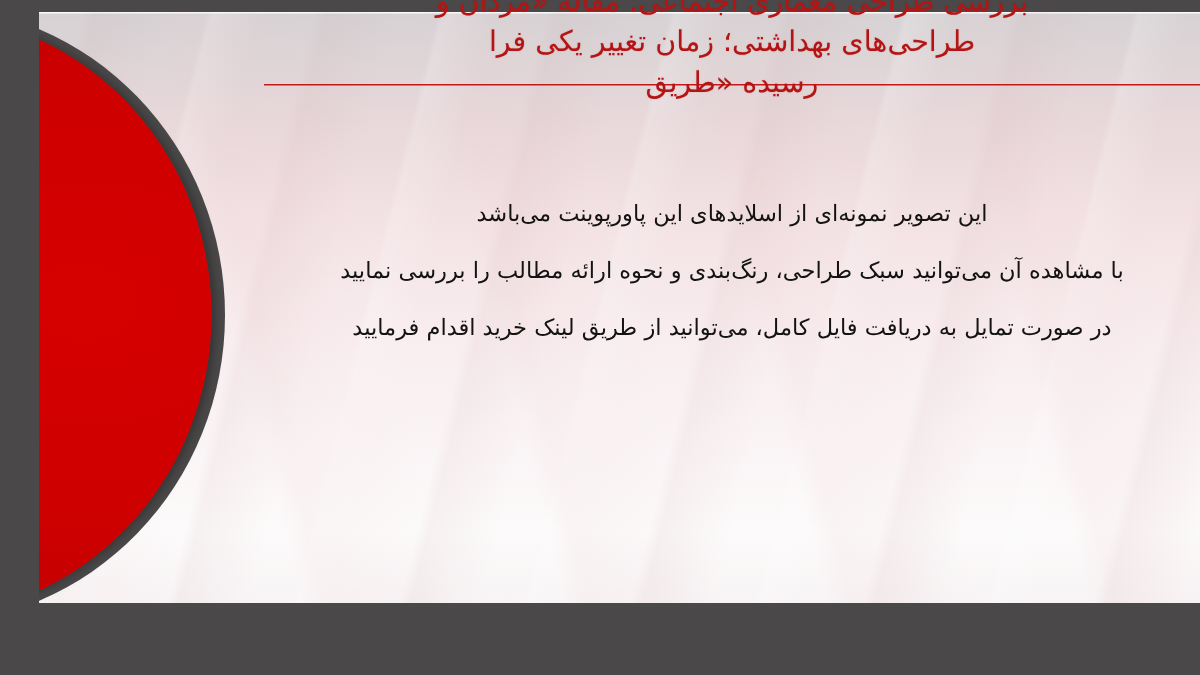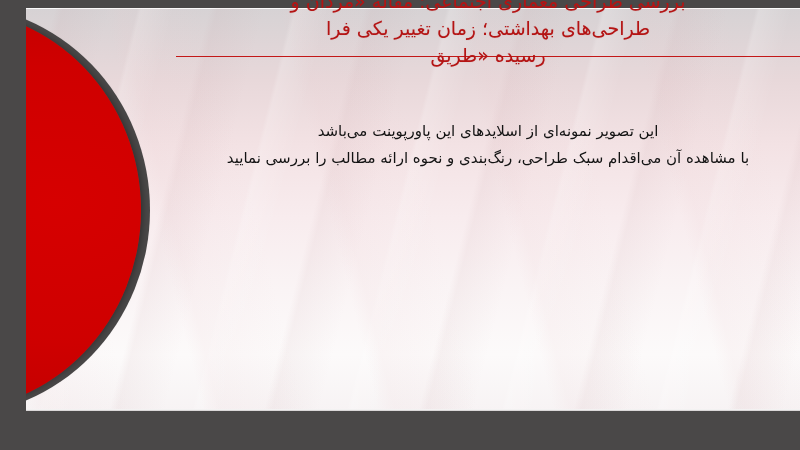--- a/index.html
+++ b/index.html
@@ -12,21 +12,21 @@
     width: 800px;
     height: 450px;
     overflow: hidden;
     font-family: "DejaVu Sans", "Liberation Sans", sans-serif;
   }
 
   
   #slide {
     position: relative;
     width: 800px;
-    height: 450px;
+    height: 402px;
     overflow: hidden;
     background: #4a4848;
   }
 
   
   .frame-band {
     position: absolute;
     inset: 0;
     background: #4a4848;
     z-index: 1;
@@ -196,20 +196,21 @@
     left: 150px;
     top: 118px;
     text-align: center;
     color: #131313;
     font-size: 15px;
     line-height: 27px;
   }
   .body-line {
     display: block;
     white-space: nowrap;
+    margin-top: 11px;
   }
 </style>
 </head>
 <body>
 
 <div id="slide">
 
   <div class="frame-band"></div>
 
   <div class="page">
@@ -233,17 +234,18 @@
       <span class="title-line l1">بررسی طراحی معماری اجتماعی؛ مقاله «مردان و</span>
       <span class="title-line l2">طراحی‌های بهداشتی؛ زمان تغییر یکی فرا</span>
       <span class="title-line l3">
         <span class="title-rule"></span>
         <span>رسیده «طریق</span>
       </span>
     </div>
 
     <div class="body-block">
       <span class="body-line">این تصویر نمونه‌ای از اسلایدهای این پاورپوینت می‌باشد</span>
-      <span class="body-line">با مشاهده آن می‌اقدام سبک طراحی، رنگ‌بندی و نحوه ارائه مطالب را بررسی نمایید</span>
+      <span class="body-line">با مشاهده آن می‌توانید سبک طراحی، رنگ‌بندی و نحوه ارائه مطالب را بررسی نمایید</span>
+      <span class="body-line">در صورت تمایل به دریافت فایل کامل، می‌توانید از طریق لینک خرید اقدام فرمایید</span>
     </div>
 
   </div>
 </div>
 
 </body></html>

